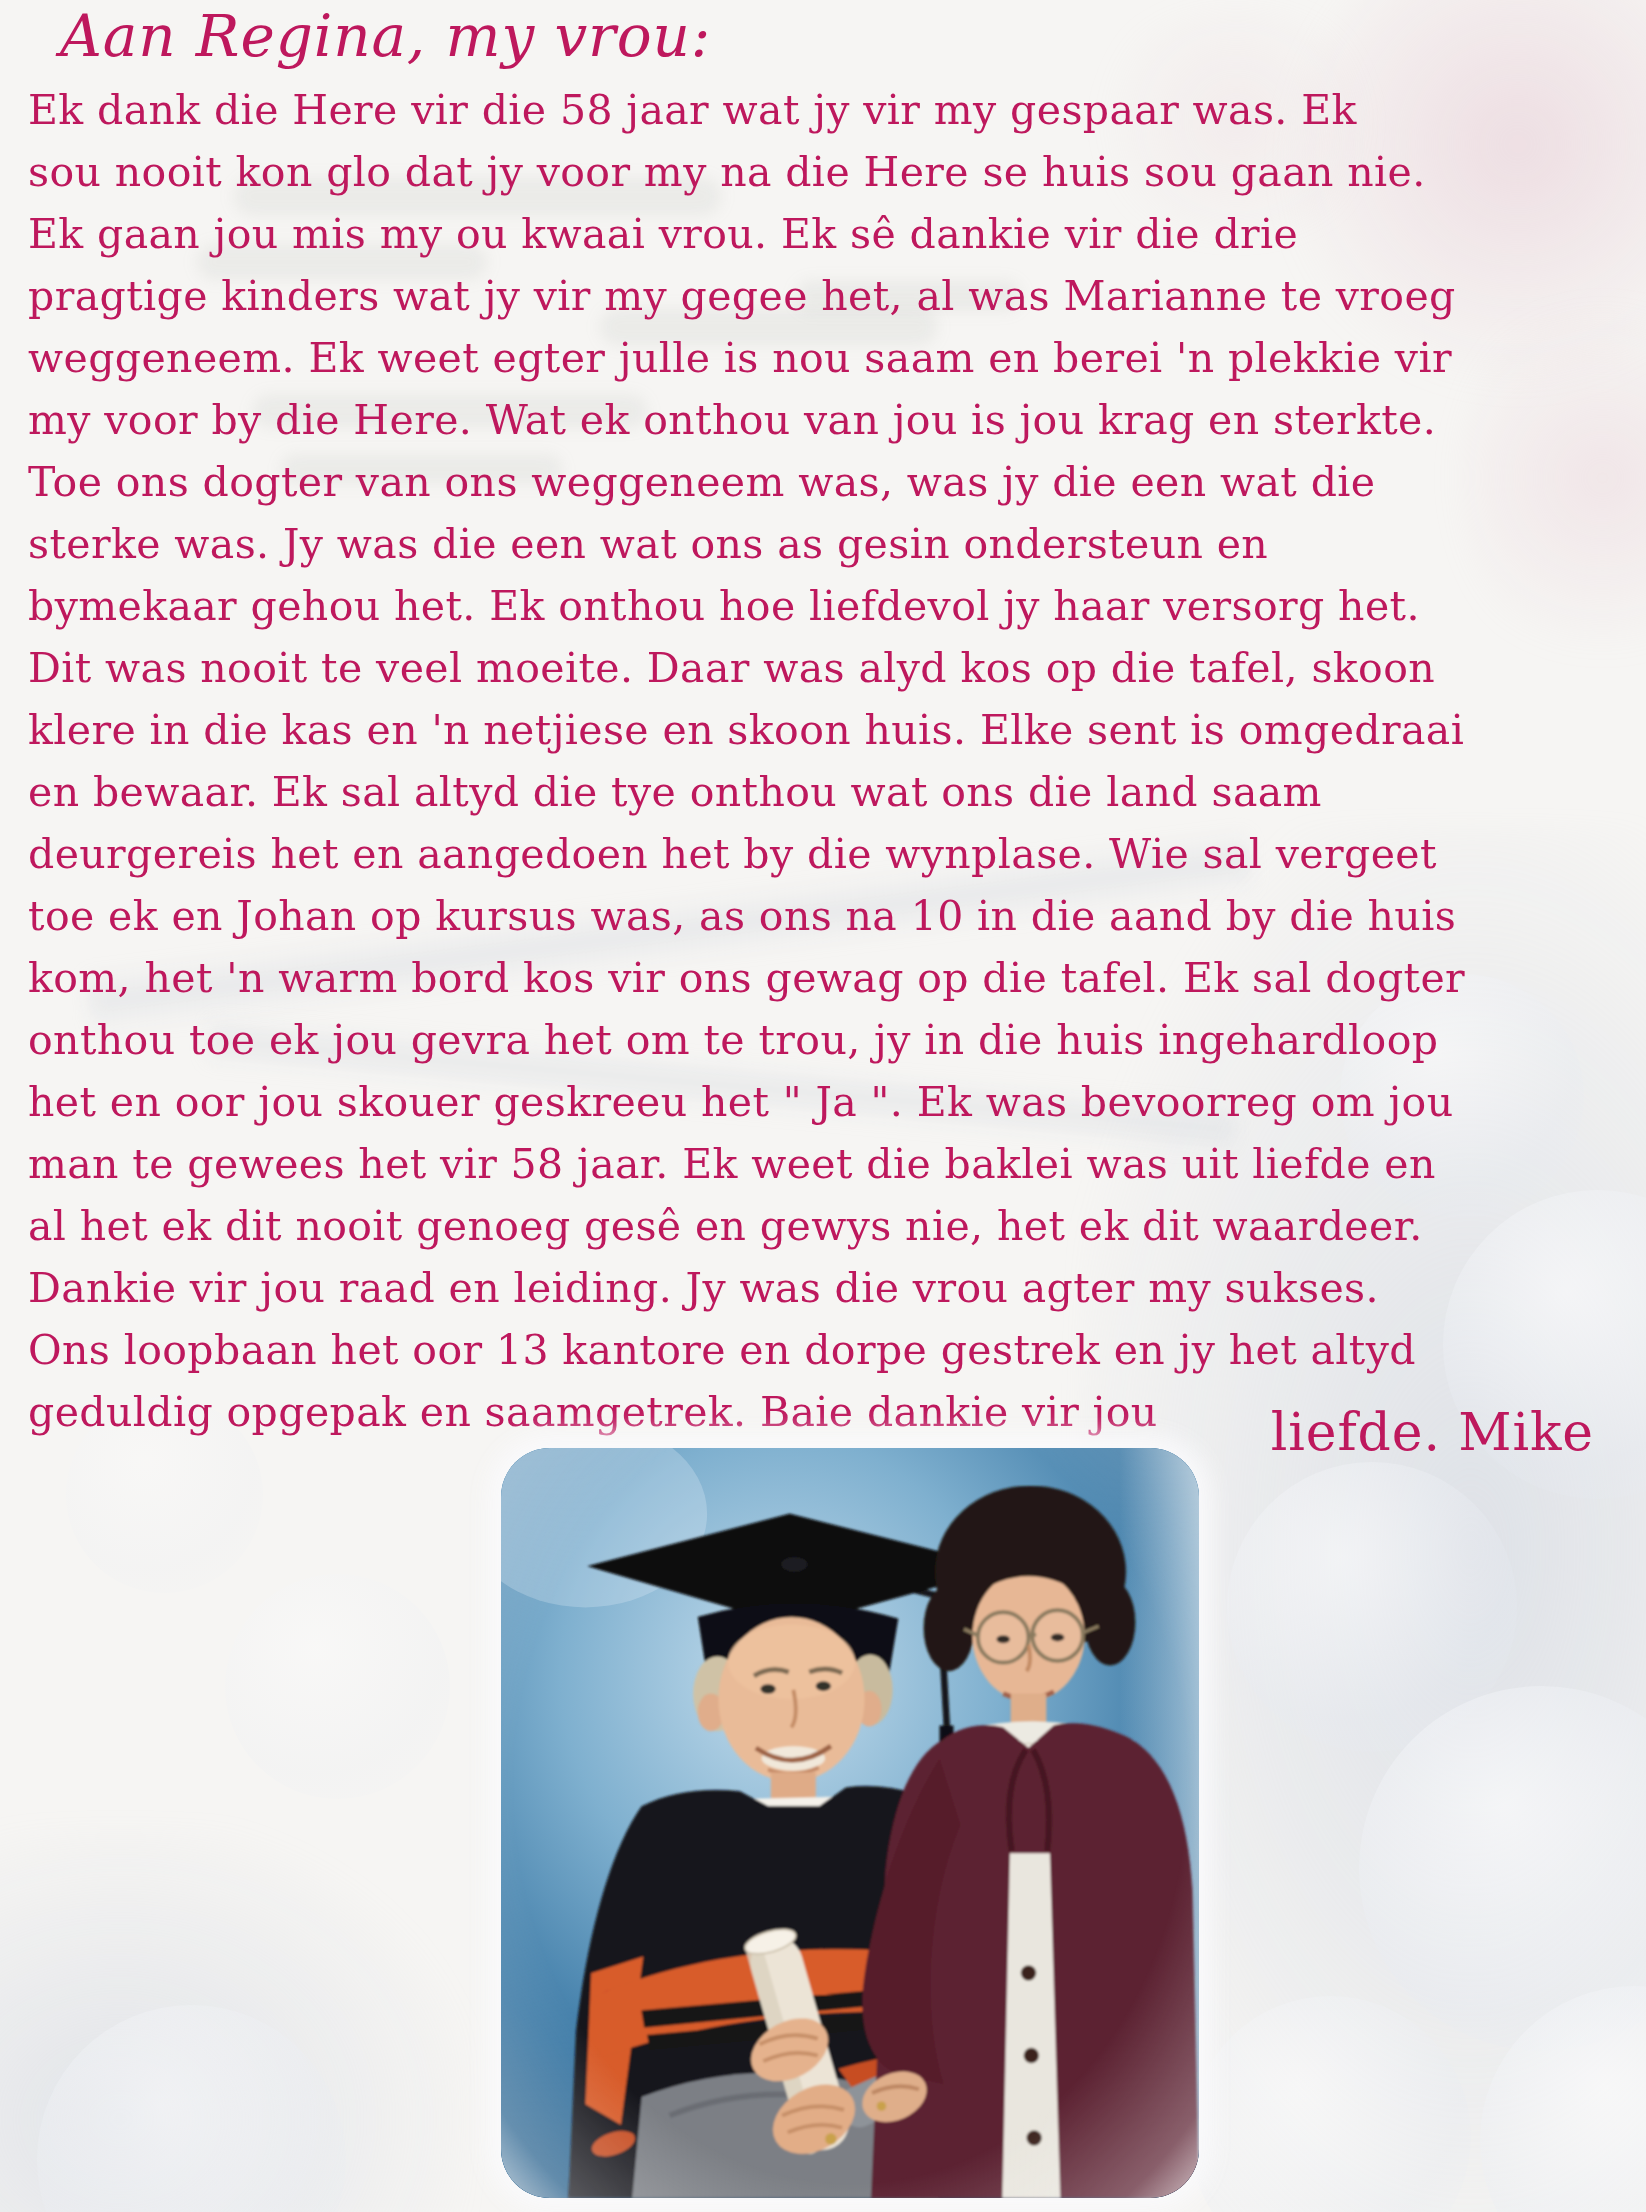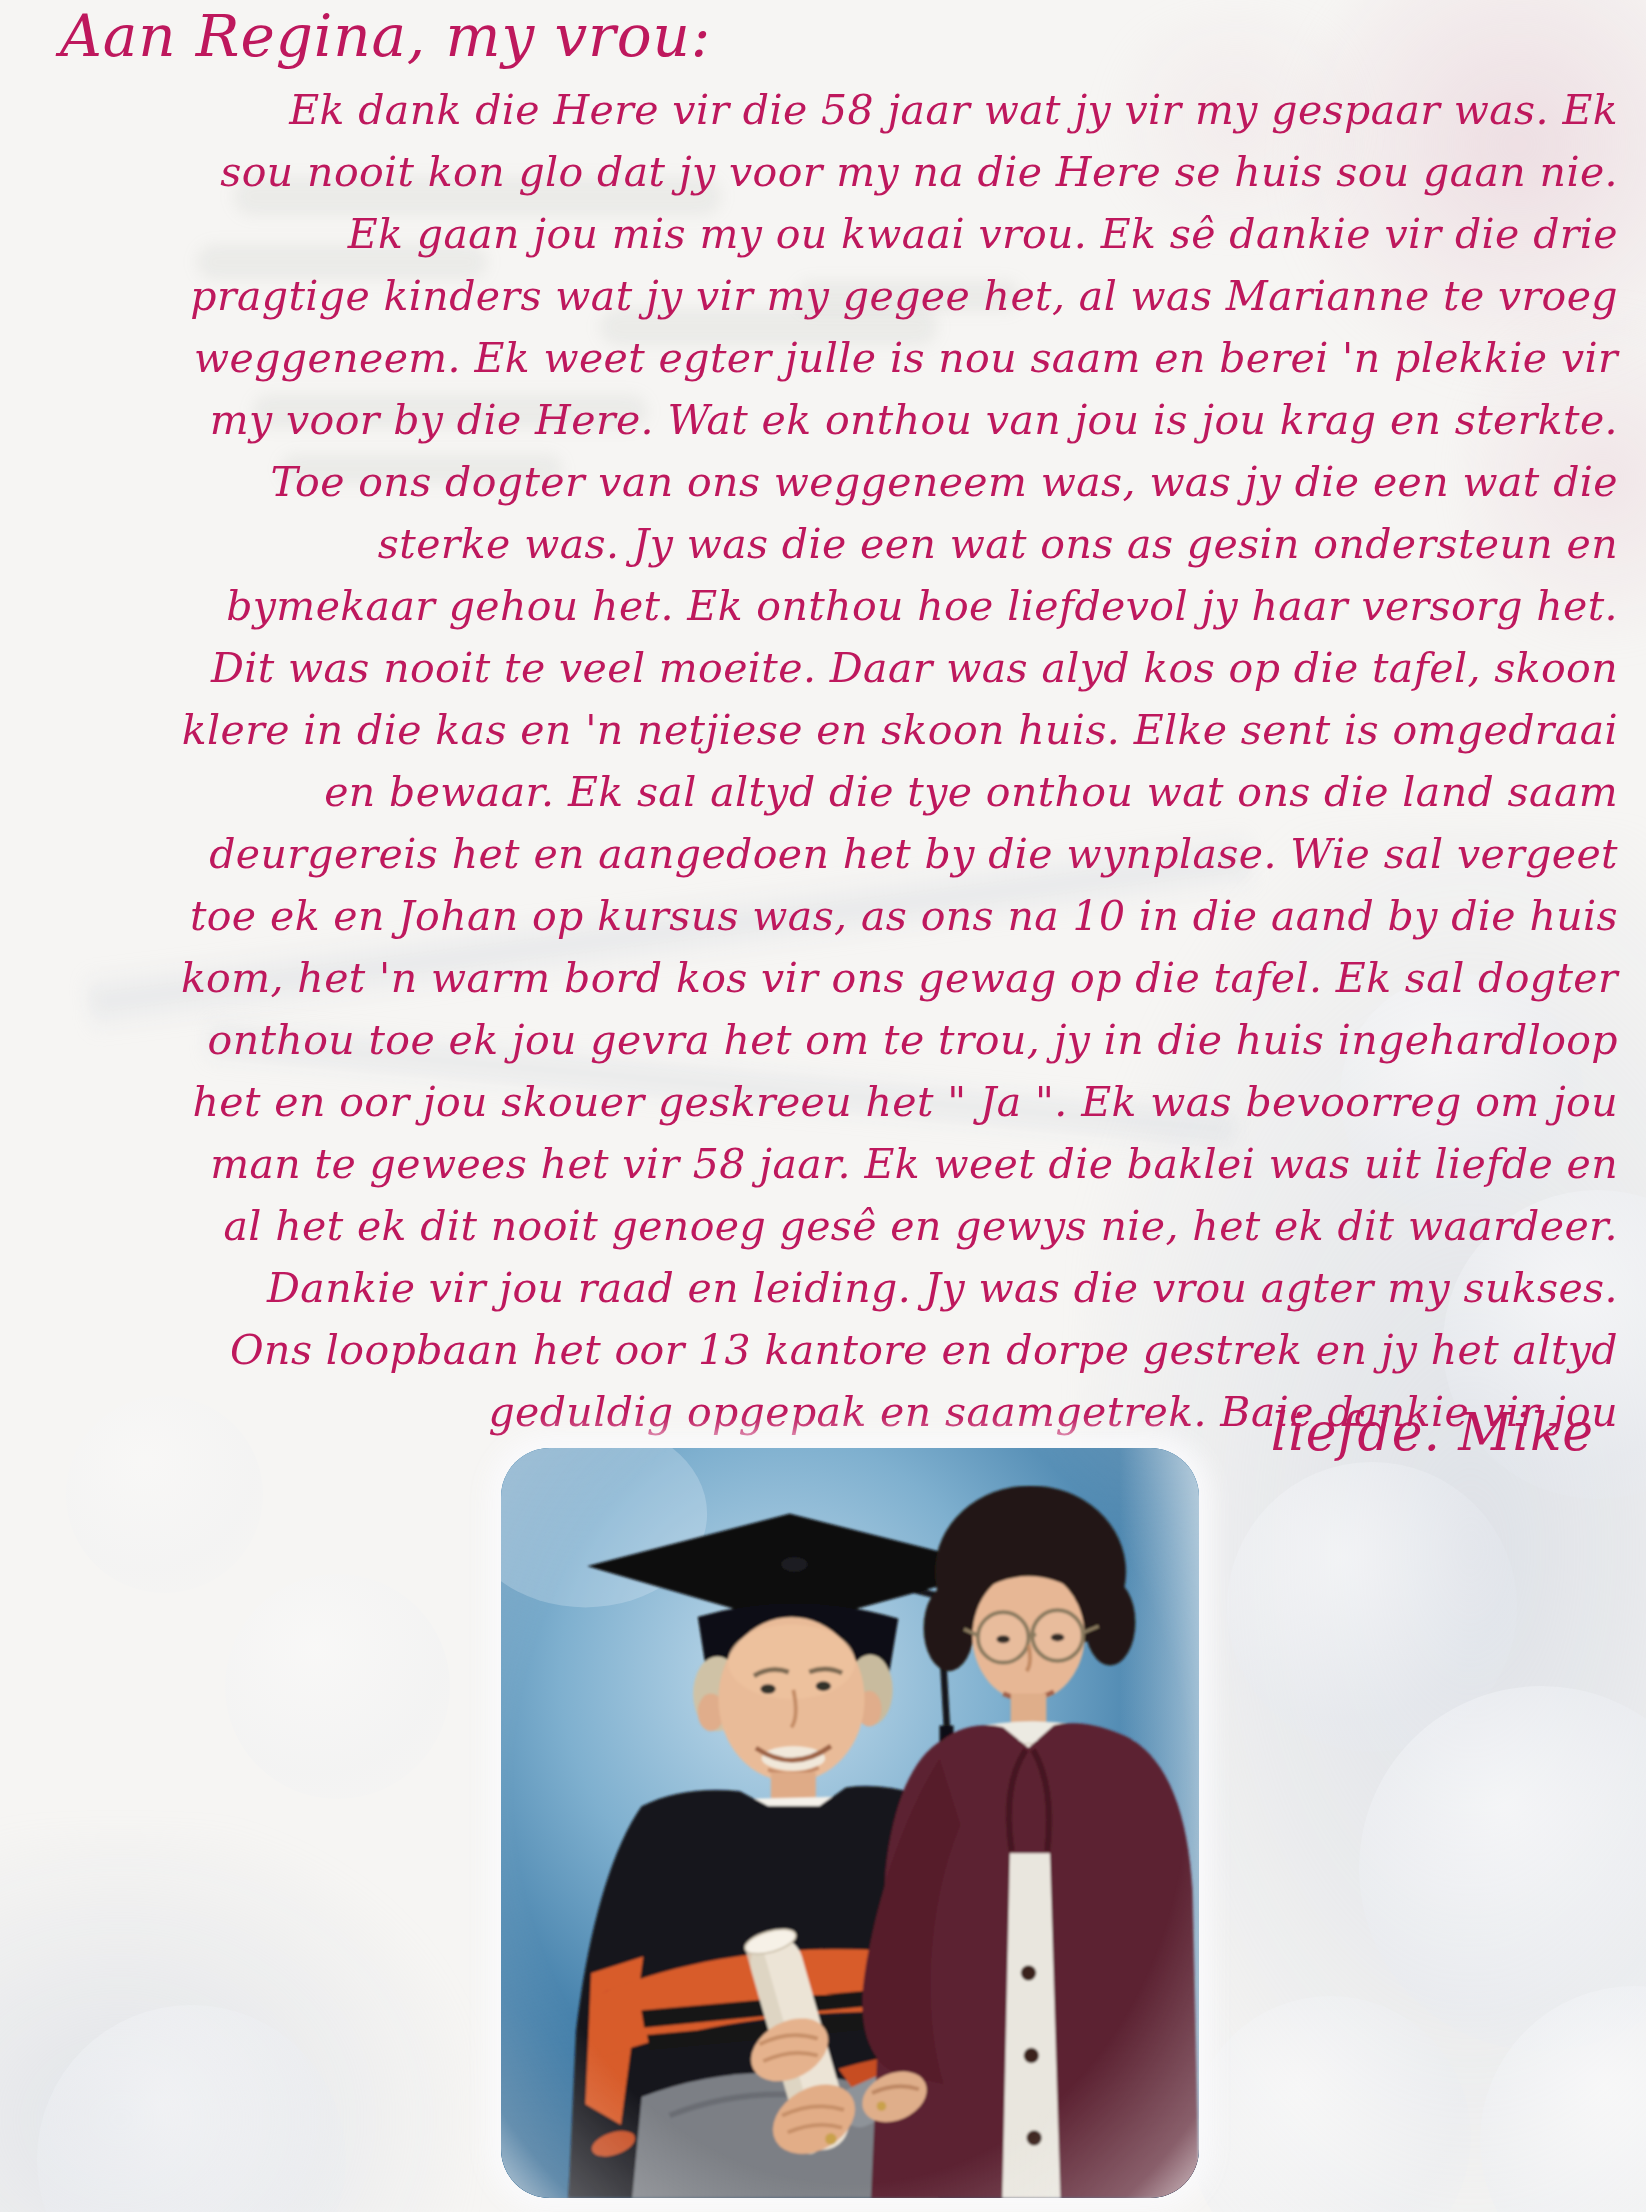--- a/index.html
+++ b/index.html
@@ -31,26 +31,26 @@
   
   .balloon{position:absolute;border-radius:50%;pointer-events:none;
     background:radial-gradient(circle at 40% 33%,rgba(253,253,254,.95),rgba(231,235,242,.5) 62%,rgba(214,221,232,0) 100%);}
   
   .heading{
     position:absolute;left:60px;top:1.9px;
     font-size:58px;font-style:italic;letter-spacing:0.9px;white-space:nowrap;
   }
   .body-text{
     position:absolute;left:28px;right:28px;top:79px;
-    text-align:right;font-style:italic;font-size:41px;letter-spacing:0.4px;
+    text-align:left;font-size:41px;letter-spacing:0.4px;
   }
   .body-text .line{height:62px;line-height:62px;white-space:nowrap;}
   .signature{
     position:absolute;right:52px;top:1402px;
-    font-size:52px;font-style:italic;letter-spacing:0.9px;white-space:nowrap;
+    font-size:52px;letter-spacing:0.9px;white-space:nowrap;
   }
   
   .photo{
     position:absolute;left:501px;top:1448px;width:698px;height:750px;
     border-radius:49px;overflow:hidden;
     box-shadow:0 0 24px 13px rgba(250,250,252,.95);
     background:#3d7aa6;
   }
   .photo svg{display:block;width:100%;height:100%;}
   .photo .vignette{

